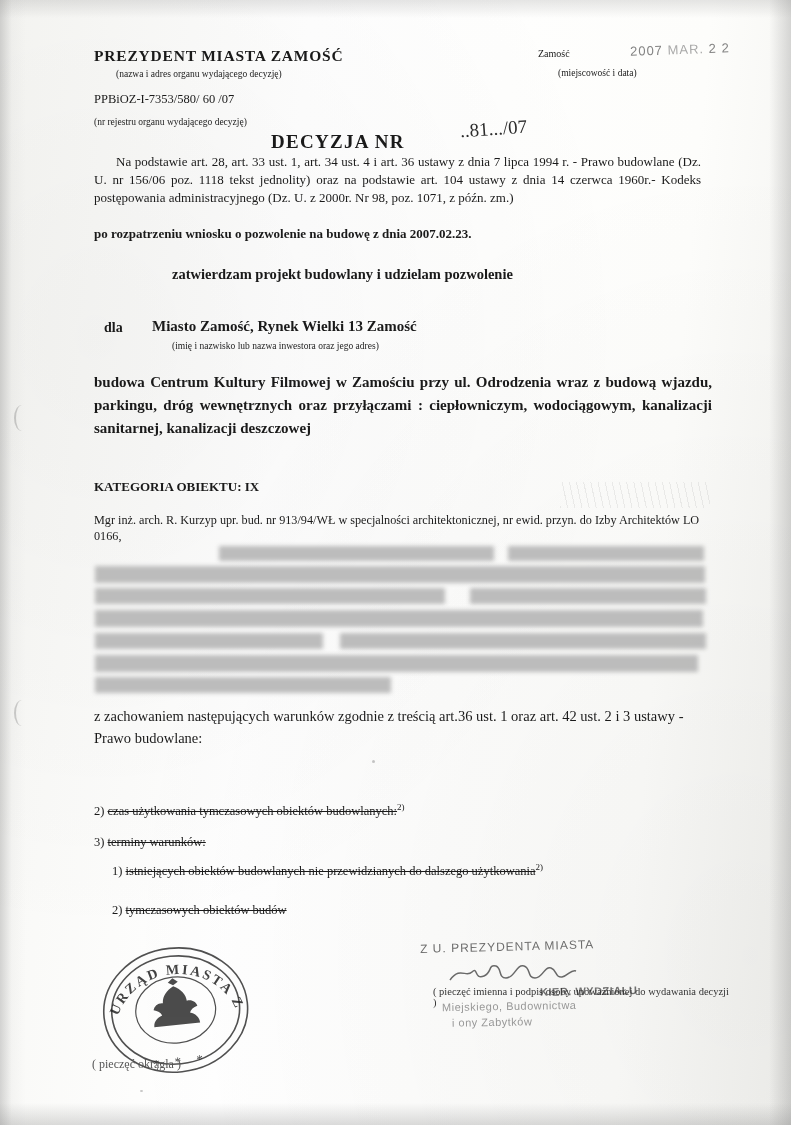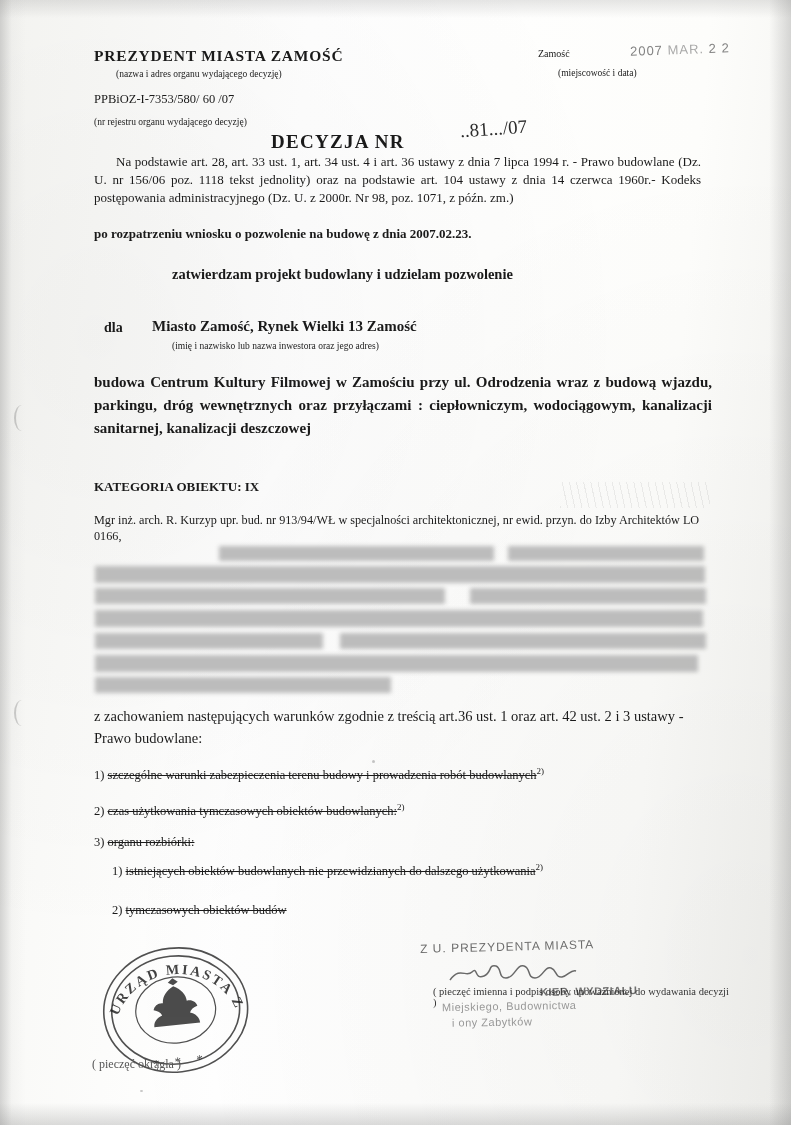--- a/index.html
+++ b/index.html
@@ -317,31 +317,27 @@
     <div class="redact" style="left:95px; top:588px; width:350px; height:16px;"></div>
     <div class="redact" style="left:470px; top:588px; width:236px; height:16px;"></div>
     <div class="redact" style="left:95px; top:610px; width:608px; height:17px;"></div>
     <div class="redact" style="left:95px; top:633px; width:228px; height:16px;"></div>
     <div class="redact" style="left:340px; top:633px; width:366px; height:16px;"></div>
     <div class="redact" style="left:95px; top:655px; width:603px; height:17px;"></div>
     <div class="redact" style="left:95px; top:677px; width:296px; height:16px;"></div>
 
     <div class="abs conditions">z zachowaniem następujących warunków zgodnie z treścią art.36 ust.  1 oraz art. 42 ust. 2 i 3 ustawy - Prawo budowlane:</div>
 
-    <div class="item i1">
-      <span class="num">1)</span>
-      <span class="txt">szczególne warunki zabezpieczenia terenu budowy i prowadzenia robót budowlanych</span><sup>2)</sup>
-    </div>
     <div class="item i2">
       <span class="num">2)</span>
       <span class="txt">czas użytkowania tymczasowych obiektów budowlanych:</span><sup>2)</sup>
     </div>
     <div class="item i3">
       <span class="num">3)</span>
-      <span class="txt">organu rozbiórki:</span>
+      <span class="txt">terminy warunków:</span>
     </div>
     <div class="item i3a">
       <span class="num">1)</span>
       <span class="txt">istniejących obiektów budowlanych nie przewidzianych do dalszego użytkowania</span><sup>2)</sup>
     </div>
     <div class="item i3b">
       <span class="num">2)</span>
       <span class="txt">tymczasowych obiektów budów</span>
     </div>
 

